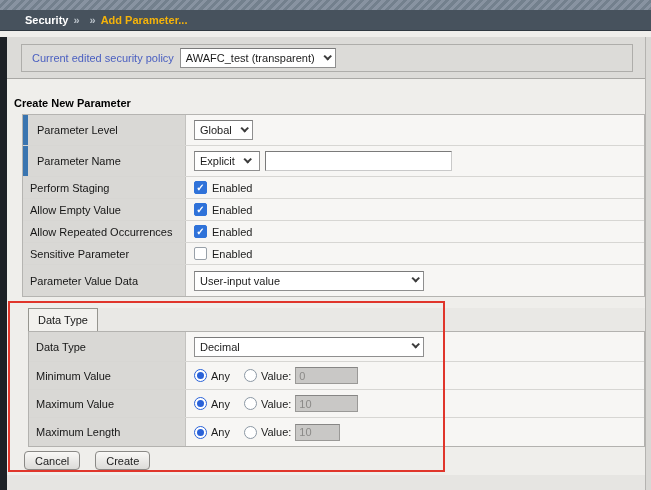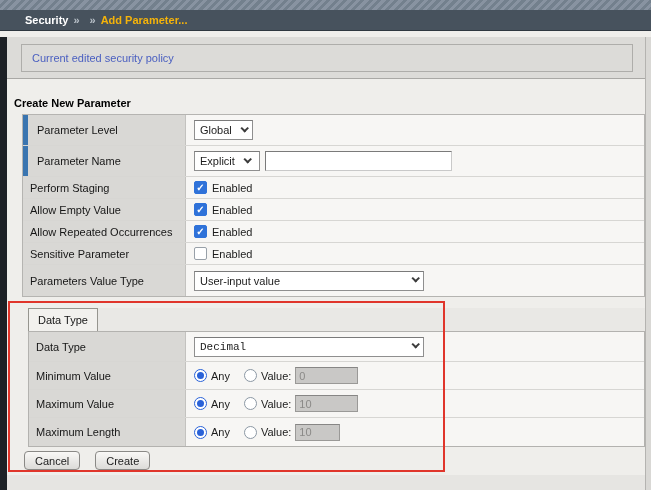--- a/index.html
+++ b/index.html
@@ -143,20 +143,24 @@
   <span class="bc-sep">»</span>
   <span class="bc-current">Add Parameter...</span>
 </div>
 
 <div class="left-edge"></div>
 <div class="right-gutter"></div>
 
 <div class="policy-band">
   <div class="policy-box">
     <span class="policy-label">Current edited security policy</span>
+    <div class="select">
+      <span>AWAFC_test (transparent)</span>
+      <span class="chev"></span>
+    </div>
   </div>
 </div>
 
 <div class="form-title">Create New Parameter</div>
 
 <div class="main-table">
 
   <div class="row accent h31">
     <div class="label-cell">Parameter Level</div>
     <div class="value-cell">
@@ -210,42 +214,42 @@
 
   <div class="row h22">
     <div class="label-cell">Sensitive Parameter</div>
     <div class="value-cell">
       <span class="checkbox"></span>
       <span>Enabled</span>
     </div>
   </div>
 
   <div class="row h31">
-    <div class="label-cell">Parameters Value Type</div>
+    <div class="label-cell">Parameter Value Data</div>
     <div class="value-cell">
       <div class="select grow" style="width:230px;">
         <span>User-input value</span>
         <span class="chev"></span>
       </div>
     </div>
   </div>
 </div>
 
 <div class="tab-panel">
   <div class="tab-strip">
     <div class="tab">
       <span>Data Type</span>
     </div>
   </div>
   <div class="tab-table">
 
     <div class="row h30">
       <div class="label-cell">Data Type</div>
       <div class="value-cell">
-        <div class="select grow" style="width:230px;font-family:Liberation Mono, monospace;">
+        <div class="select grow" style="width:230px;">
           <span>Decimal</span>
           <span class="chev"></span>
         </div>
       </div>
     </div>
 
     <div class="row h28">
       <div class="label-cell">Minimum Value</div>
       <div class="value-cell radio-group">
         <span class="radio-opt">

